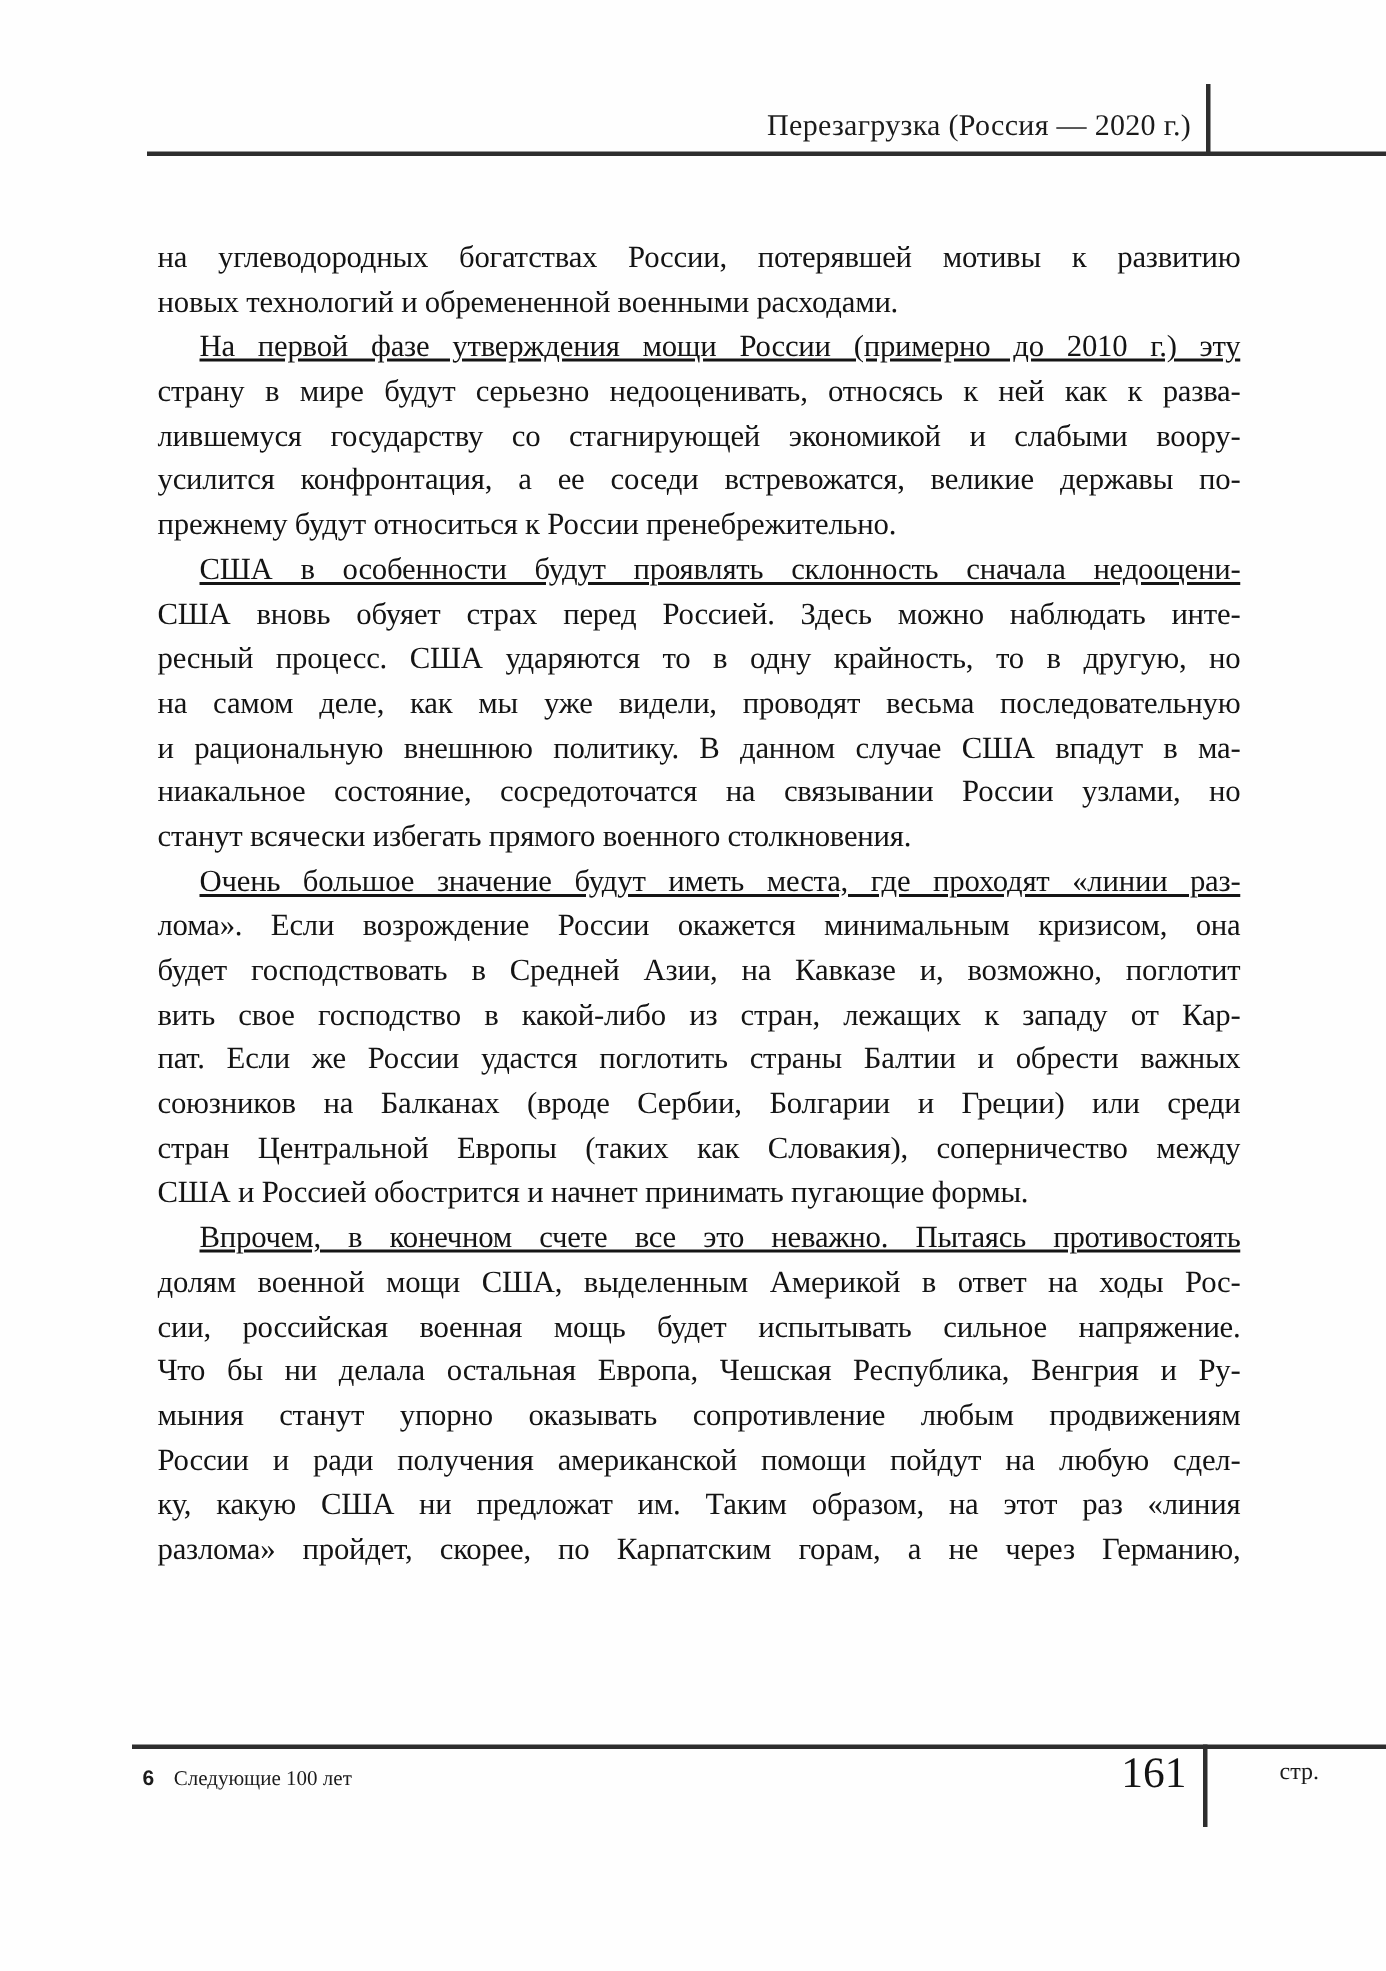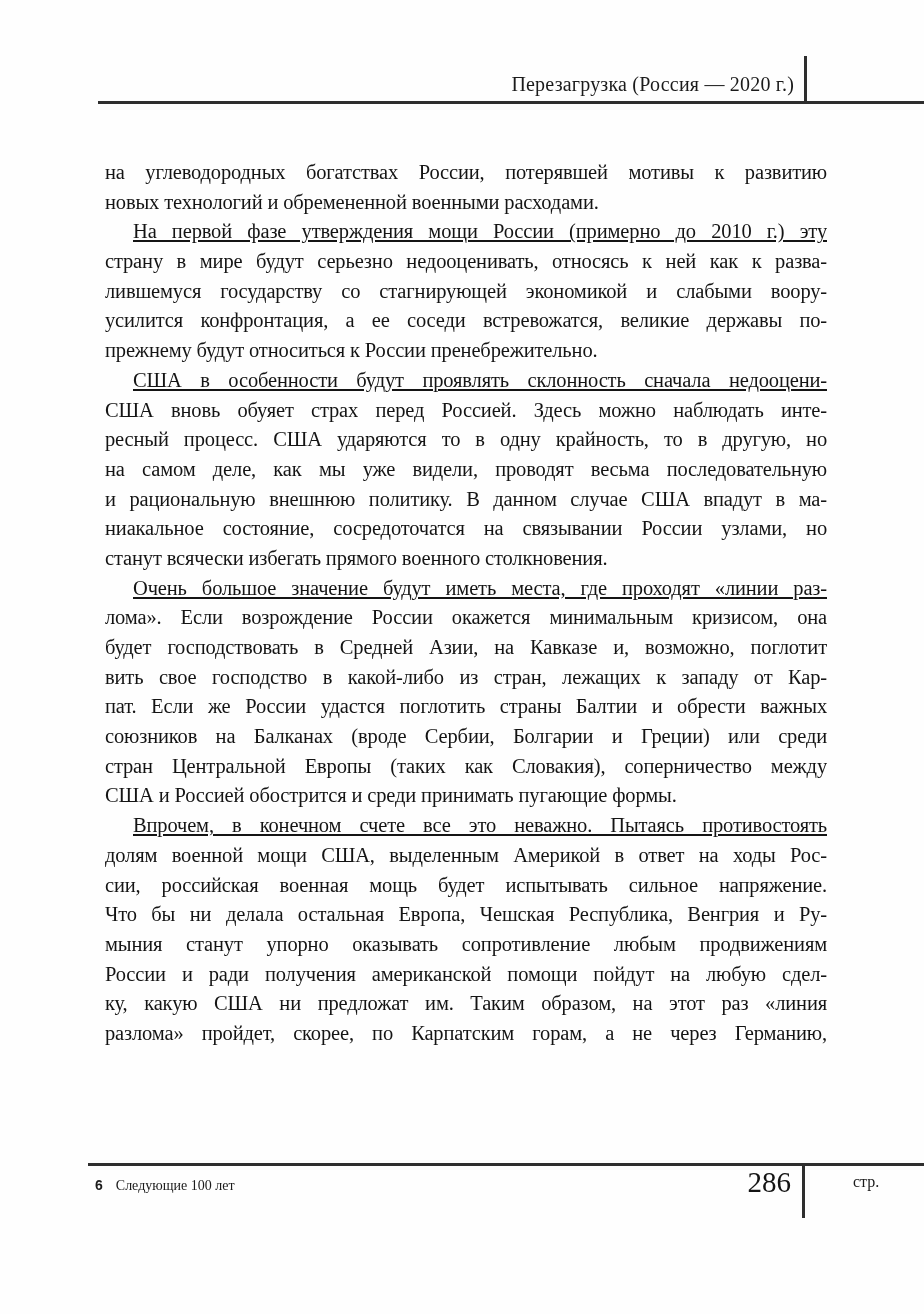--- a/index.html
+++ b/index.html
@@ -125,32 +125,32 @@
       <div class="line j">и рациональную внешнюю политику. В данном случае США впадут в ма-</div>
       <div class="line j">ниакальное состояние, сосредоточатся на связывании России узлами, но</div>
       <div class="line">станут всячески избегать прямого военного столкновения.</div>
       <div class="line j indent">Очень большое значение будут иметь места, где проходят «линии раз-</div>
       <div class="line j">лома». Если возрождение России окажется минимальным кризисом, она</div>
       <div class="line j">будет господствовать в Средней Азии, на Кавказе и, возможно, поглотит</div>
       <div class="line j">вить свое господство в какой-либо из стран, лежащих к западу от Кар-</div>
       <div class="line j">пат. Если же России удастся поглотить страны Балтии и обрести важных</div>
       <div class="line j">союзников на Балканах (вроде Сербии, Болгарии и Греции) или среди</div>
       <div class="line j">стран Центральной Европы (таких как Словакия), соперничество между</div>
-      <div class="line">США и Россией обострится и среди принимать пугающие формы.</div>
+      <div class="line">США и Россией обострится и начнет принимать пугающие формы.</div>
       <div class="line j indent">Впрочем, в конечном счете все это неважно. Пытаясь противостоять</div>
       <div class="line j">долям военной мощи США, выделенным Америкой в ответ на ходы Рос-</div>
       <div class="line j">сии, российская военная мощь будет испытывать сильное напряжение.</div>
       <div class="line j">Что бы ни делала остальная Европа, Чешская Республика, Венгрия и Ру-</div>
       <div class="line j">мыния станут упорно оказывать сопротивление любым продвижениям</div>
       <div class="line j">России и ради получения американской помощи пойдут на любую сдел-</div>
       <div class="line j">ку, какую США ни предложат им. Таким образом, на этот раз «линия</div>
       <div class="line j">разлома» пройдет, скорее, по Карпатским горам, а не через Германию,</div>
     </div>
 
   <div class="footer-rule"></div>
   <div class="sig">
     <span class="sig-num">6</span><span>Следующие 100 лет</span>
   </div>
-  <span class="page-num">286</span>
+  <span class="page-num">161</span>
   <div class="footer-vline"></div>
   <span class="page-label">стр.</span>
 
 </div>
 
 </body></html>

